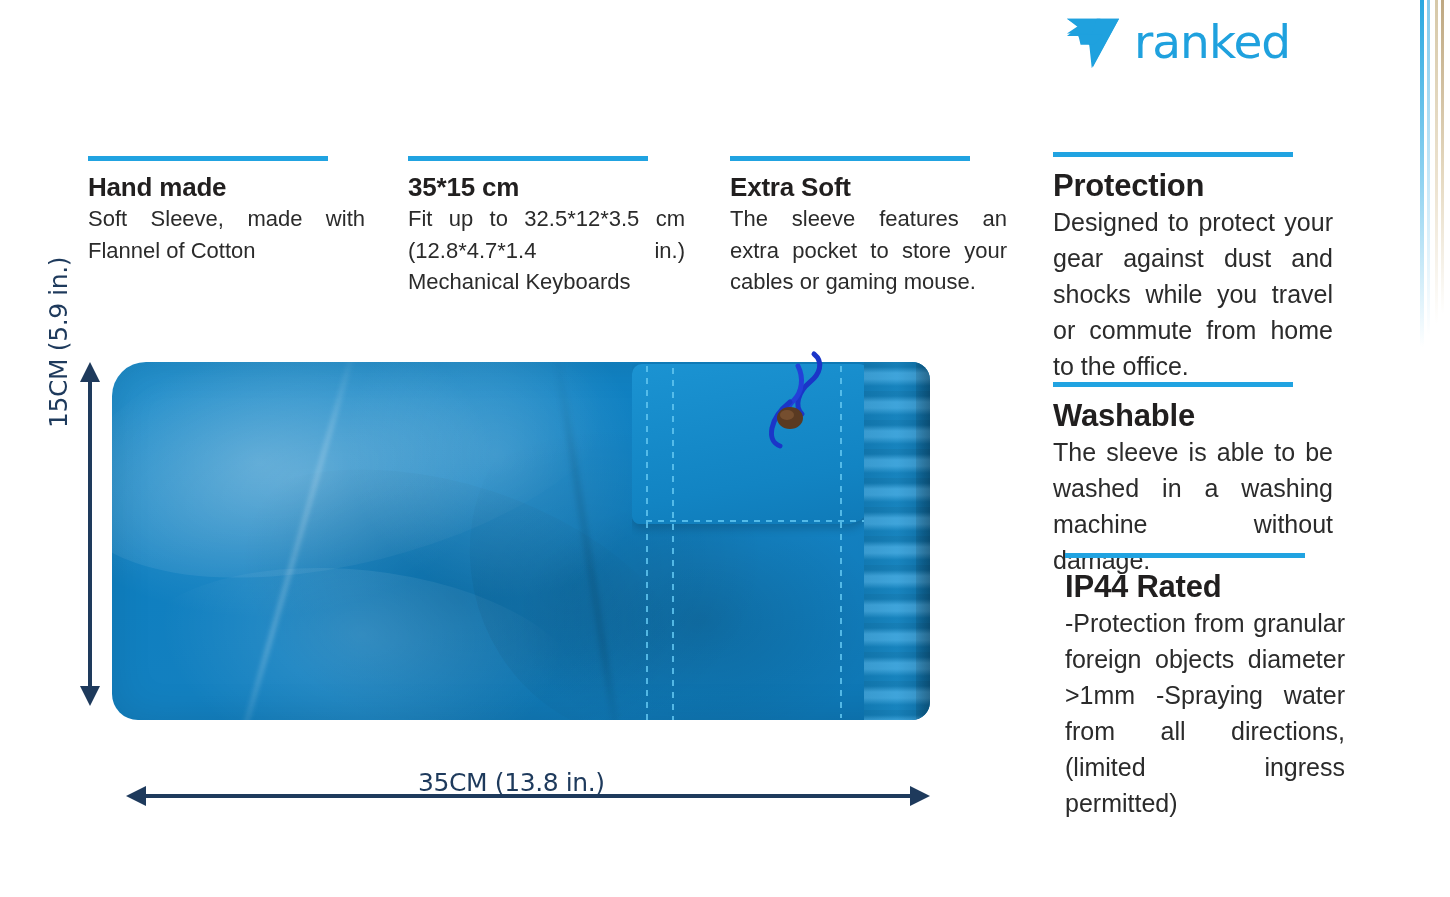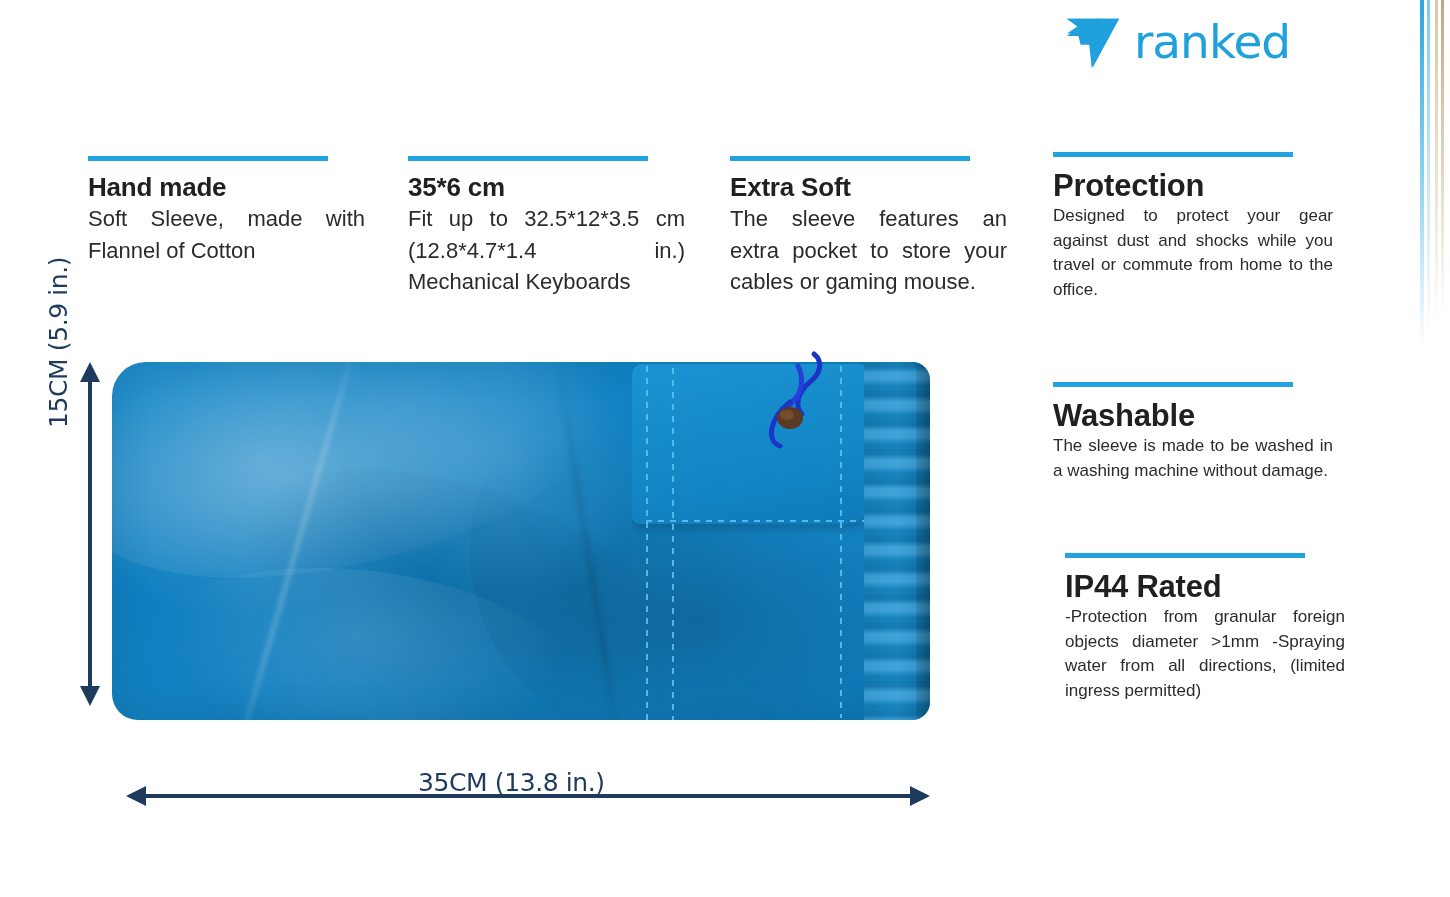--- a/index.html
+++ b/index.html
@@ -86,21 +86,21 @@
   .top-col.c2 .accent-bar { width: 240px; }
   .top-col.c3 .accent-bar { width: 240px; }
 
   
   .side-col { position: absolute; left: 1053px; width: 280px; }
   .side-col .accent-bar { width: 240px; }
   .side-col.s-a { top: 152px; }
   .side-col.s-b { top: 382px; }
   .side-col.s-c { top: 553px; margin-left: 12px; }
   .side-col .feat-title { font-size: 31px; }
-  .side-col .feat-body  { font-size: 17px; }
+  .side-col .feat-body  { font-size: 25px; }
 
   
   .photo-zone {
     position: absolute;
     left: 112px; top: 362px;
     width: 818px; height: 358px;
   }
 
   .sleeve {
     position: absolute;
@@ -281,40 +281,40 @@
   </div>
 
   <div class="top-col c1">
     <div class="accent-bar"></div>
     <div class="feat-title">Hand made</div>
     <div class="feat-body">Soft Sleeve, made with Flannel of Cotton</div>
   </div>
 
   <div class="top-col c2">
     <div class="accent-bar"></div>
-    <div class="feat-title">35*6 cm</div>
+    <div class="feat-title">35*15 cm</div>
     <div class="feat-body">Fit up to 32.5*12*3.5 cm (12.8*4.7*1.4 in.) Mechanical Keyboards</div>
   </div>
 
   <div class="top-col c3">
     <div class="accent-bar"></div>
     <div class="feat-title">Extra Soft</div>
     <div class="feat-body">The sleeve features an extra pocket to store your cables or gaming mouse.</div>
   </div>
 
   <div class="side-col s-a">
     <div class="accent-bar"></div>
     <div class="feat-title">Protection</div>
     <div class="feat-body">Designed to protect your gear against dust and shocks while you travel or commute from home to the office.</div>
   </div>
 
   <div class="side-col s-b">
     <div class="accent-bar"></div>
     <div class="feat-title">Washable</div>
-    <div class="feat-body">The sleeve is made to be washed in a washing machine without damage.</div>
+    <div class="feat-body">The sleeve is able to be washed in a washing machine without damage.</div>
   </div>
 
   <div class="side-col s-c">
     <div class="accent-bar"></div>
     <div class="feat-title">IP44 Rated</div>
     <div class="feat-body">-Protection from granular foreign objects diameter &gt;1mm -Spraying water from all directions, (limited ingress permitted)</div>
   </div>
 
   <div class="photo-zone">
     <div class="sleeve">

